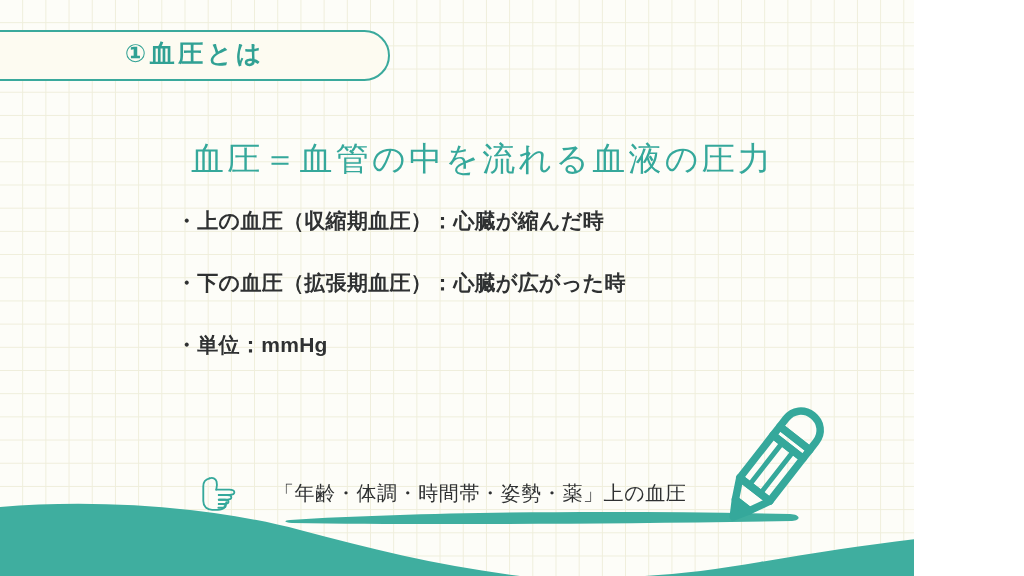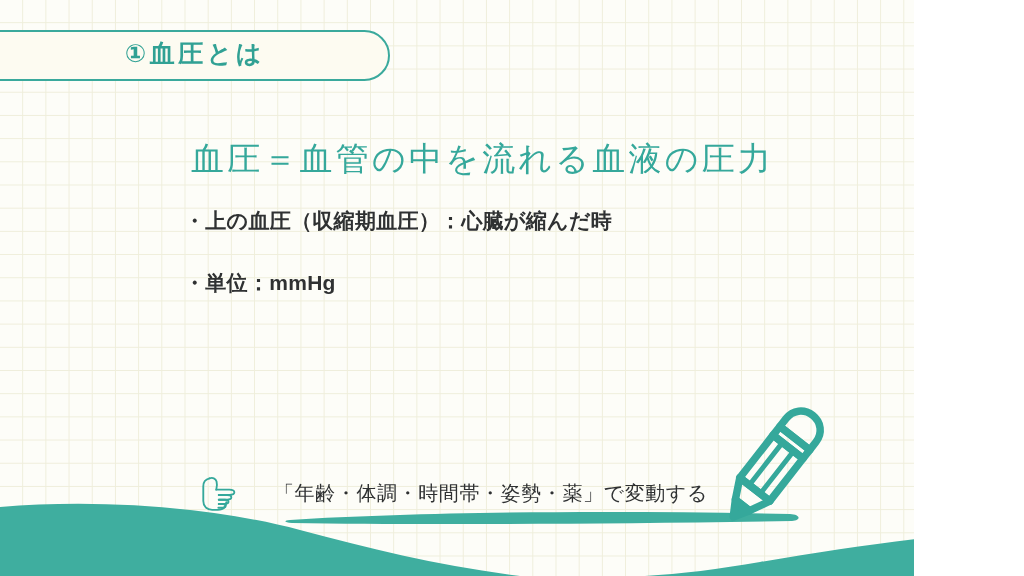--- a/index.html
+++ b/index.html
@@ -67,21 +67,21 @@
     color: #35a89b;
     letter-spacing: 3.2px;
     line-height: 1.15;
     white-space: nowrap;
     z-index: 3;
   }
 
   
   .bullets {
     position: absolute;
-    left: 184px;
+    left: 176px;
     top: 210px;
     z-index: 3;
   }
   .bullet-row {
     font-size: 21px;
     font-weight: bold;
     color: #2f3132;
     line-height: 1;
     letter-spacing: 0.3px;
     white-space: nowrap;
@@ -137,39 +137,40 @@
     <path d="M 1034 531 C 960 531 860 545 760 562 C 720 569 680 574 645 576 L 1034 576 Z" fill="#3fae9f"></path>
   </svg>
 
   <div class="title-pill"></div>
   <div class="title-pill-text">①血圧とは</div>
 
   <div class="headline">血圧＝血管の中を流れる血液の圧力</div>
 
   <div class="bullets">
     <div class="bullet-row">・上の血圧（収縮期血圧）：心臓が縮んだ時</div>
+    <div class="bullet-row">・下の血圧（拡張期血圧）：心臓が広がった時</div>
     <div class="bullet-row">・単位：mmHg</div>
   </div>
 
   <svg class="underline-layer" viewBox="0 0 1024 576" aria-hidden="true">
     <path d="M 290 520 C 420 512 600 510 790 514 C 800 514.5 802 520 792 521 C 600 524 420 525 292 523 C 284 522.6 283 520.5 290 520 Z" fill="#3fae9f"></path>
   </svg>
 
   <div class="note-row">
     <svg class="hand-icon" viewBox="0 0 52 52" aria-hidden="true">
       <g fill="none" stroke="#35a89b" stroke-width="2.1" stroke-linecap="round" stroke-linejoin="round">
         <path d="M17.5 9.5 C13 10.5 10.5 14 10.5 18.5 L10.5 35 C10.5 41 14.5 45 20.5 45 L27 45 C33 45 36 41.5 36.5 36.5"></path>
         <path d="M17.5 9.5 C21 8 24.5 9.5 25.5 13 C26.2 15.5 26 19 25.2 22.2"></path>
         <path d="M25.2 22.2 L40 22.2 C43.4 22.2 45.6 23.4 45.6 25.2 C45.6 27 43.4 28.2 40 28.2 L28 28.2"></path>
         <path d="M28 28.2 L37.5 28.2 C40.3 28.2 42.2 29.3 42.2 30.9 C42.2 32.5 40.3 33.6 37.5 33.6 L28 33.6"></path>
         <path d="M28 33.6 L35 33.6 C37.4 33.6 39 34.6 39 36 C39 37.4 37.4 38.4 35 38.4 L28 38.4"></path>
         <path d="M28 38.4 L32.5 38.4 C34.5 38.4 35.8 39.3 35.8 40.5 C35.8 41.8 34.5 42.7 32.5 42.7 L27.5 42.7"></path>
       </g>
     </svg>
-    <div class="note-text">「年齢・体調・時間帯・姿勢・薬」で変動する</div>
+    <div class="note-text">「年齢・体調・時間帯・姿勢・薬」上の血圧</div>
   </div>
 
   <svg class="pencil-layer" viewBox="0 0 1024 576" aria-hidden="true">
     <g transform="translate(797,398) rotate(38)">
       <g fill="none" stroke="#35a89b" stroke-width="7.5" stroke-linejoin="round" stroke-linecap="round">
 
         <path d="M23 4 C34 4 42 12 42 23 L42 33 L4 33 L4 23 C4 12 12 4 23 4 Z"></path>
 
         <path d="M4 33 L42 33 L42 44 L4 44 Z"></path>
 

